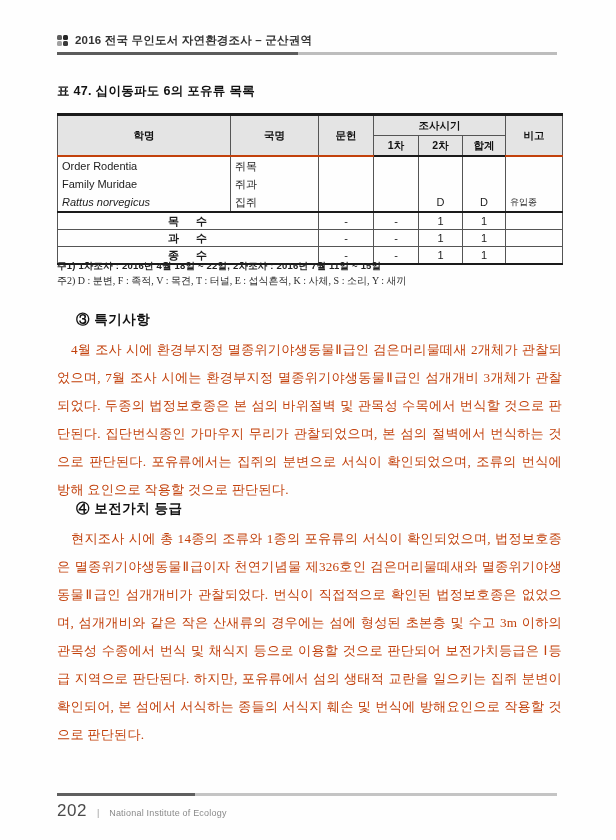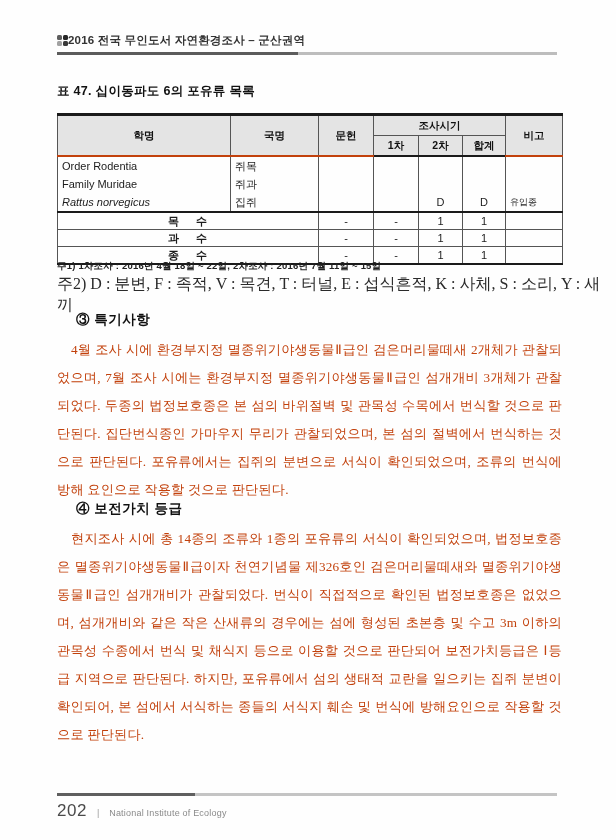--- a/index.html
+++ b/index.html
@@ -2,21 +2,21 @@
 <html><head>
 <meta charset="utf-8">
 <style>
   html,body { margin:0; padding:0; }
   body { width:616px; height:840px; background:#ffffff; overflow:hidden;
          font-family:"Liberation Sans", sans-serif; color:#1c1c1c; }
   .page { position:relative; width:616px; height:840px; background:#fefefe; }
 
   
   .doc-header { position:absolute; left:57px; top:33px; width:505px;
-                display:flex; align-items:center; }
+                display:flex; align-items:center; gap:7px; }
   .dots-icon { width:11px; height:11px; display:grid;
                grid-template-columns:5px 5px; grid-template-rows:5px 5px; gap:1px; }
   .dots-icon span { border-radius:1.5px; }
   .d1 { background:#5e5e5e; } .d2 { background:#262626; }
   .d3 { background:#a2a2a2; } .d4 { background:#3a3a3a; }
   .doc-header .title { font-size:11.5px; font-weight:bold; color:#333; letter-spacing:0.2px; }
   .header-rule { position:absolute; left:57px; top:52px; width:500px; height:3px;
                  background:linear-gradient(to right, #5c5c5c 0 241px, #bdbdbd 241px 100%); }
 
   
@@ -42,21 +42,21 @@
   td.kor2 { padding-left:19px; }
   td.c { text-align:center; }
   td.note-cell { font-size:9px; color:#444; text-align:left; padding:0 1px; }
   tr.summary td { border-top:1px solid #555; height:16px; }
   tr.summary.first td { border-top:2px solid #1a1a1a; }
   tr.summary td.lbl { font-weight:bold; text-align:center; word-spacing:12px; letter-spacing:1px; }
 
   
   .fn1 { position:absolute; left:57px; top:260px; font-size:9.5px; font-weight:bold;
          color:#222; letter-spacing:0.2px; }
-  .fn2 { position:absolute; left:57px; top:274px; font-size:16px;
+  .fn2 { position:absolute; left:57px; top:274px; font-size:10px;
          font-family:"Liberation Serif", serif; color:#2a2a2a; }
 
   
   .section { position:absolute; left:57px; width:505px; }
   .sec1 { top:311px; } .sec2 { top:500px; }
   .sec-heading { font-size:13.5px; font-weight:bold; color:#111; padding-left:19px;
                  letter-spacing:0.5px; margin-bottom:7px; }
   .sec-body { font-family:"Liberation Serif", serif; font-size:13.2px; line-height:28px;
               color:#c2410c; text-align:justify; text-indent:14px; letter-spacing:0.2px; }
 

